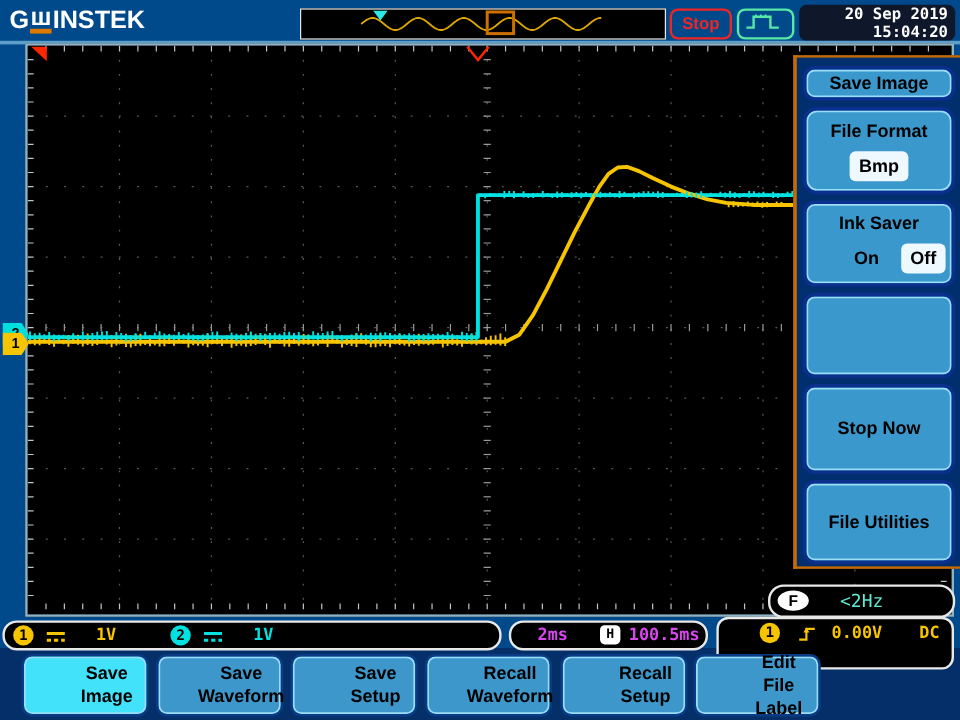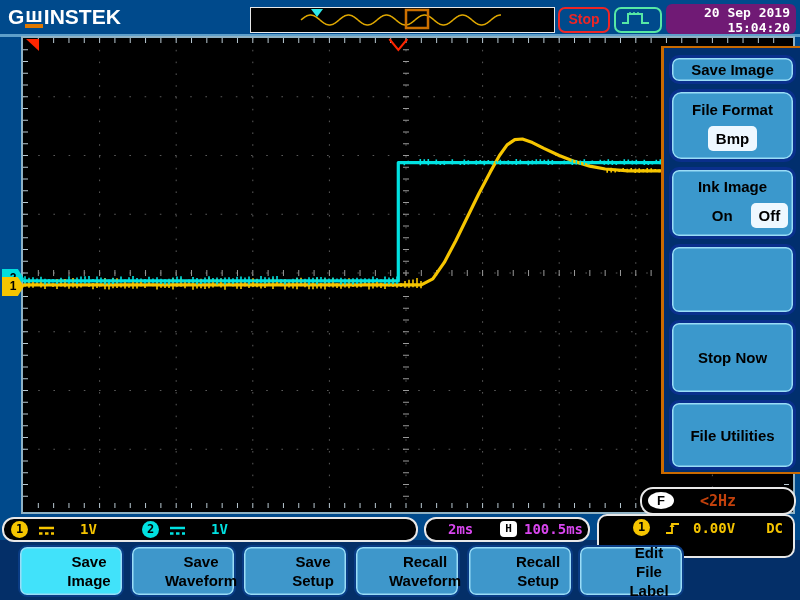--- a/index.html
+++ b/index.html
@@ -11,30 +11,30 @@
   }
   .mono{font-family:"DejaVu Sans Mono", monospace;}
 
   
   .logo{position:absolute;left:8px;top:5px;color:#fff;font-weight:bold;font-size:21px;letter-spacing:0px;display:flex;align-items:flex-start;}
   .logo .w{color:#fff;border-bottom:4px solid #e07800;line-height:19px;margin:0 1px;}
   .preview{position:absolute;left:250px;top:7px;width:303px;height:24px;background:#000;border:1px solid #e8e8e8;}
   .stopbtn{position:absolute;left:558px;top:7px;width:48px;height:22px;border:2px solid #ee2525;border-radius:7px;
            color:#ee2525;font-weight:bold;font-size:14px;text-align:center;line-height:21px;}
   .trigbtn{position:absolute;left:614px;top:7px;width:44px;height:22px;border:2px solid #57e8a5;border-radius:7px;}
-  .datetime{position:absolute;left:666px;top:4px;width:130px;height:30px;background:#701a75;border-radius:6px;
+  .datetime{position:absolute;left:666px;top:4px;width:130px;height:30px;background:#0f172a;border-radius:6px;
             color:#fff;font-size:13px;font-weight:bold;line-height:15px;text-align:right;padding:1px 6px 0 0;box-sizing:border-box;}
   .topline{position:absolute;left:0;top:34px;width:800px;height:3px;background:#5e9fca;}
 
   
   .grid{position:absolute;left:21px;top:36px;width:770px;height:474px;background:#000;border:2px solid #8fb2c4;}
   .fpill{position:absolute;left:640px;top:487px;width:152px;height:24px;background:#000;border:2px solid #e8e8e8;border-radius:13px;z-index:3;}
   .fpill .fbadge{position:absolute;left:6px;top:3px;width:26px;height:17px;background:#fff;border-radius:50%;
                  color:#000;font-weight:bold;font-size:13px;text-align:center;line-height:17px;}
-  .fpill .fval{position:absolute;left:58px;top:3px;color:#c2410c;font-weight:bold;font-size:15px;}
+  .fpill .fval{position:absolute;left:58px;top:3px;color:#5eead4;font-weight:normal;font-size:15px;}
 
   .chtag{position:absolute;width:22px;height:19px;color:#000;font-weight:bold;font-size:12px;text-align:center;line-height:19px;
          clip-path:polygon(0 0,72% 0,100% 50%,72% 100%,0 100%);}
   .tag2{left:2px;top:269px;background:#00dede;z-index:2;}
   .tag1{left:2px;top:277px;background:#f6c500;z-index:3;}
 
   
   .sidepanel{position:absolute;left:661px;top:46px;width:139px;height:428px;background:#012f6e;
              border-left:3px solid #c96a00;border-top:2px solid #c96a00;border-bottom:2px solid #c96a00;
              box-sizing:border-box;z-index:4;}
@@ -403,21 +403,21 @@
 
 <div class="sidepanel">
   <div class="sbtn" style="top:7px;height:29px;">
     <span>Save Image</span>
   </div>
   <div class="sbtn" style="top:41px;height:73px;border-radius:12px;">
     <span>File Format</span>
     <span class="pill">Bmp</span>
   </div>
   <div class="sbtn" style="top:119px;height:72px;">
-    <span>Ink Image</span>
+    <span>Ink Saver</span>
     <span class="optrow">
       <span>On</span>
       <span class="pill">Off</span>
     </span>
   </div>
   <div class="sbtn" style="top:196px;height:71px;"></div>
   <div class="sbtn" style="top:272px;height:75px;">
     <span>Stop Now</span>
   </div>
   <div class="sbtn" style="top:352px;height:70px;">

